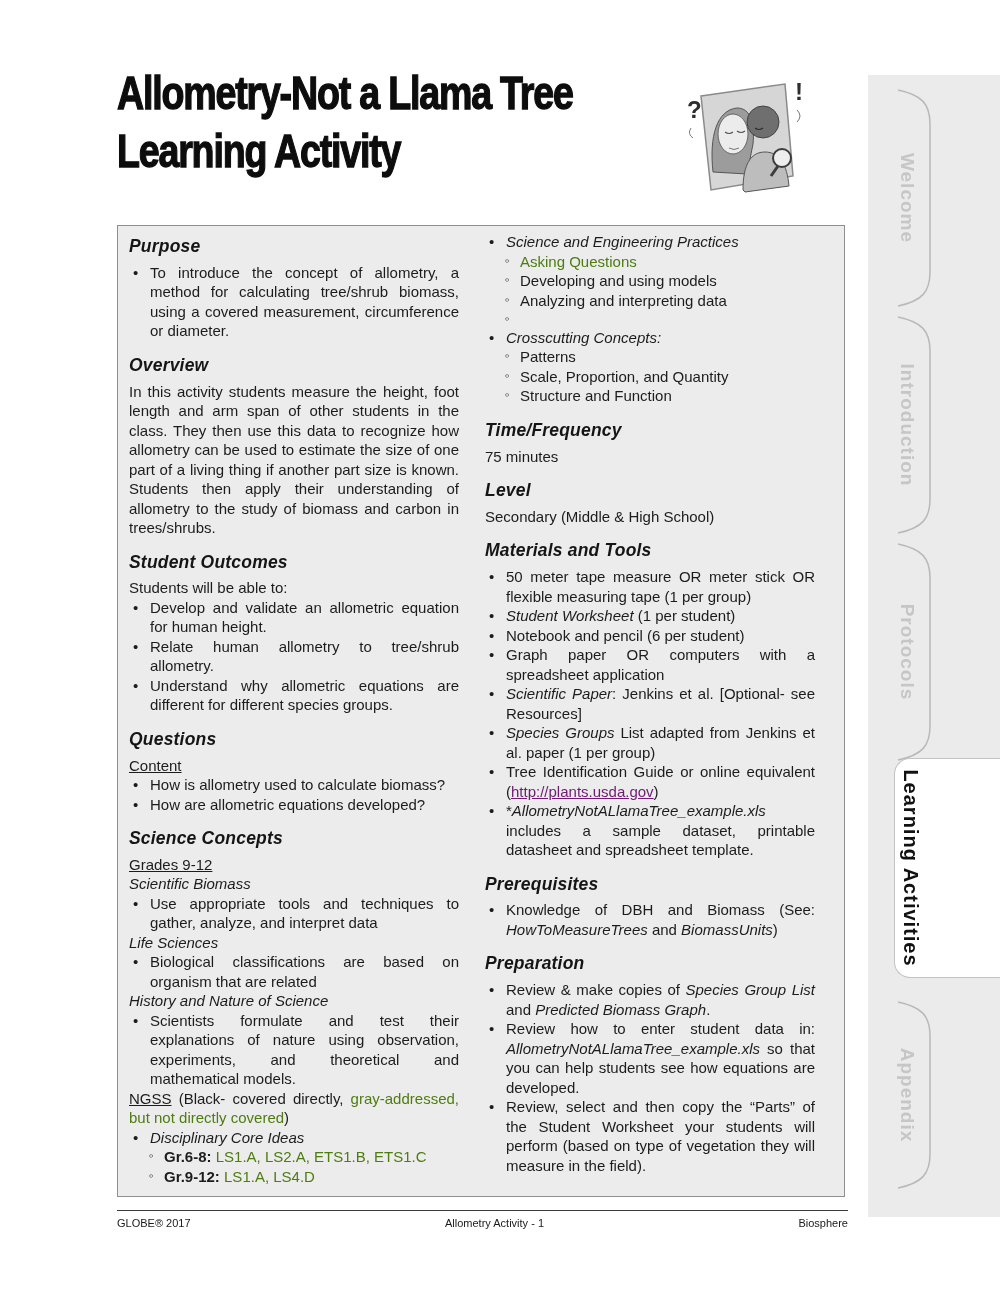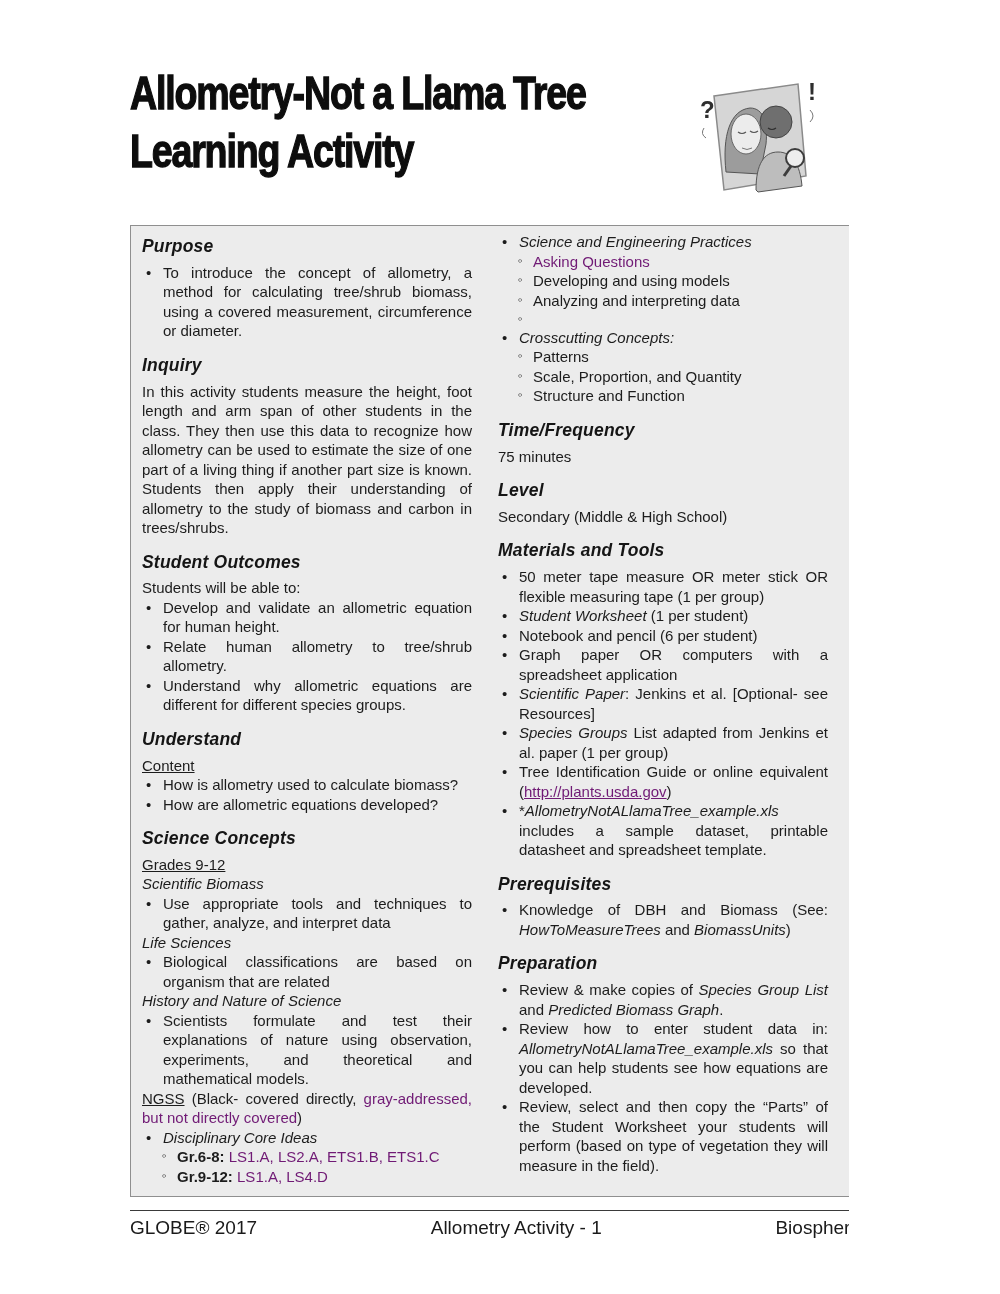--- a/index.html
+++ b/index.html
@@ -1,18 +1,18 @@
 <!DOCTYPE html>
 <html><head>
 <meta charset="utf-8">
 <style>
   html,body { margin:0; padding:0; background:#fff; }
   .page {
-    position:relative; width:836px; height:1294px; background:#ffffff;
-    font-family:"Liberation Sans", sans-serif; color:#1c1c1c; overflow:hidden;margin-left:13px;
+    position:relative; width:1000px; height:1294px; background:#ffffff;
+    font-family:"Liberation Sans", sans-serif; color:#1c1c1c; overflow:hidden;
   }
   
   .title {
     position:absolute; left:117px; top:64px; margin:0;
     font-size:47px; line-height:58px; font-weight:700; letter-spacing:-1.5px;
     color:#0d0d0d; transform:scaleX(0.80); transform-origin:left top;
     -webkit-text-stroke:1.3px #0d0d0d; white-space:nowrap;
   }
   
   .illus { position:absolute; left:685px; top:76px; }
@@ -45,27 +45,27 @@
   .p, .plain { margin:0; }
   .li { display:flex; margin:0; }
   .li > .blt { flex:none; width:17px; text-align:left; padding-left:4px; }
   .li > .bd  { flex:1; }
   .li2 { display:flex; margin:0; }
   .li2 > .blt { flex:none; width:15px; margin-left:20px; font-size:13px; padding-top:1px; }
   .li2 > .bd { flex:1; }
   .it { font-style:italic; }
   .un { text-decoration:underline; }
   .bold { font-weight:bold; }
-  .gray { color:#701a75; }
+  .gray { color:#4d7c0f; }
   .link { color:#701a75; text-decoration:underline; cursor:pointer; }
   
   .footer-rule { position:absolute; left:117px; top:1210px; width:731px; border-top:1.8px solid #3a3a3a; }
   .footer {
     position:absolute; left:117px; top:1217px; width:731px;
-    display:flex; justify-content:space-between; font-size:19px; color:#1a1a1a;
+    display:flex; justify-content:space-between; font-size:11px; color:#1a1a1a;
   }
 </style>
 </head>
 <body>
 
 <div class="page">
 
   <h1 class="title"><span>Allometry-Not a Llama Tree</span><br><span>Learning Activity</span></h1>
 
   <svg class="illus" width="122" height="130" viewBox="0 0 122 130">
@@ -119,37 +119,37 @@
       </div>
     </div>
 
   <div class="content-box">
     <div class="col" id="col-left">
         <div class="h2">Purpose</div>
         <div class="li">
           <span class="blt">•</span>
           <div class="bd"><span>To introduce the concept of allometry, a method for calculating tree/shrub biomass, using a covered measurement, circumference or diameter.</span></div>
         </div>
-        <div class="h2">Inquiry</div>
+        <div class="h2">Overview</div>
         <div class="p"><span>In this activity students measure the height, foot length and arm span of other students in the class.  They then use this data to recognize how allometry can be used to estimate the size of one part of a living thing if another part size is known.  Students then apply their understanding of allometry to the study of biomass and carbon in trees/shrubs.</span></div>
         <div class="h2">Student Outcomes</div>
         <div class="plain"><span>Students will be able to:</span></div>
         <div class="li">
           <span class="blt">•</span>
           <div class="bd"><span>Develop and validate an allometric equation for human height.</span></div>
         </div>
         <div class="li">
           <span class="blt">•</span>
           <div class="bd"><span>Relate human allometry to tree/shrub allometry.</span></div>
         </div>
         <div class="li">
           <span class="blt">•</span>
           <div class="bd"><span>Understand why allometric equations are different for different species groups.</span></div>
         </div>
-        <div class="h2">Understand</div>
+        <div class="h2">Questions</div>
         <div class="plain"><span class="un">Content</span></div>
         <div class="li">
           <span class="blt">•</span>
           <div class="bd"><span>How is allometry used to calculate biomass?</span></div>
         </div>
         <div class="li">
           <span class="blt">•</span>
           <div class="bd"><span>How are allometric equations developed?</span></div>
         </div>
         <div class="h2">Science Concepts</div>

